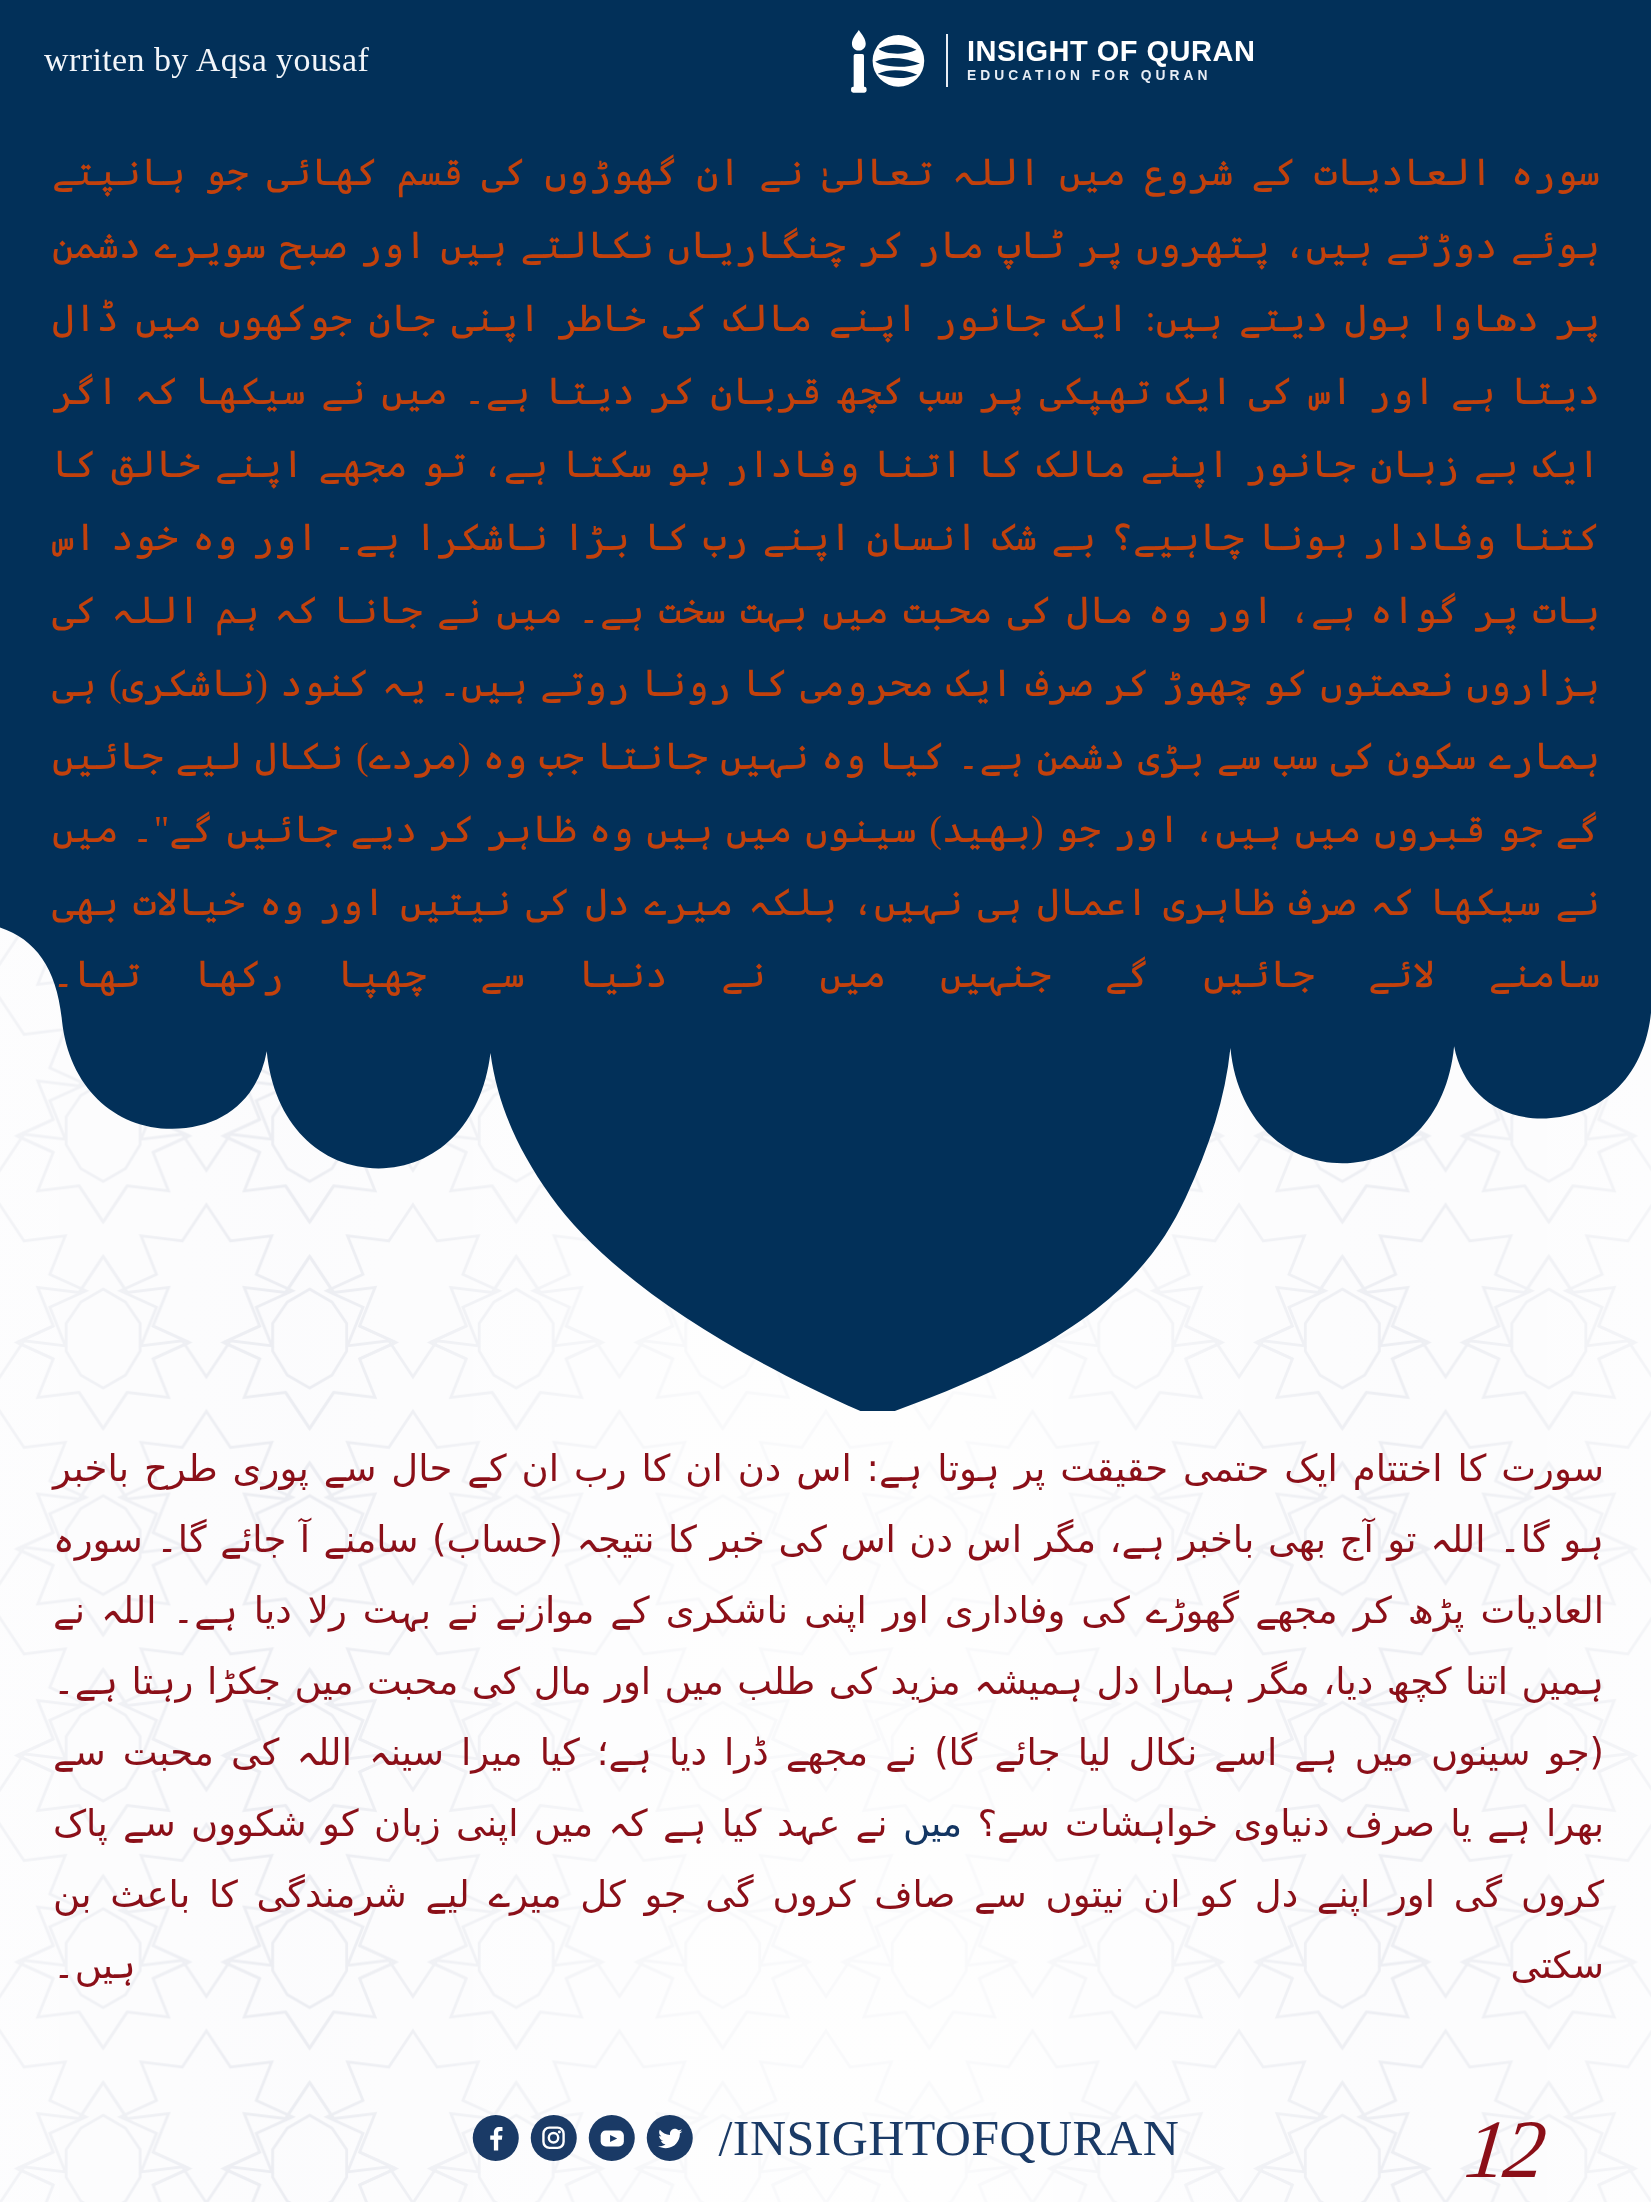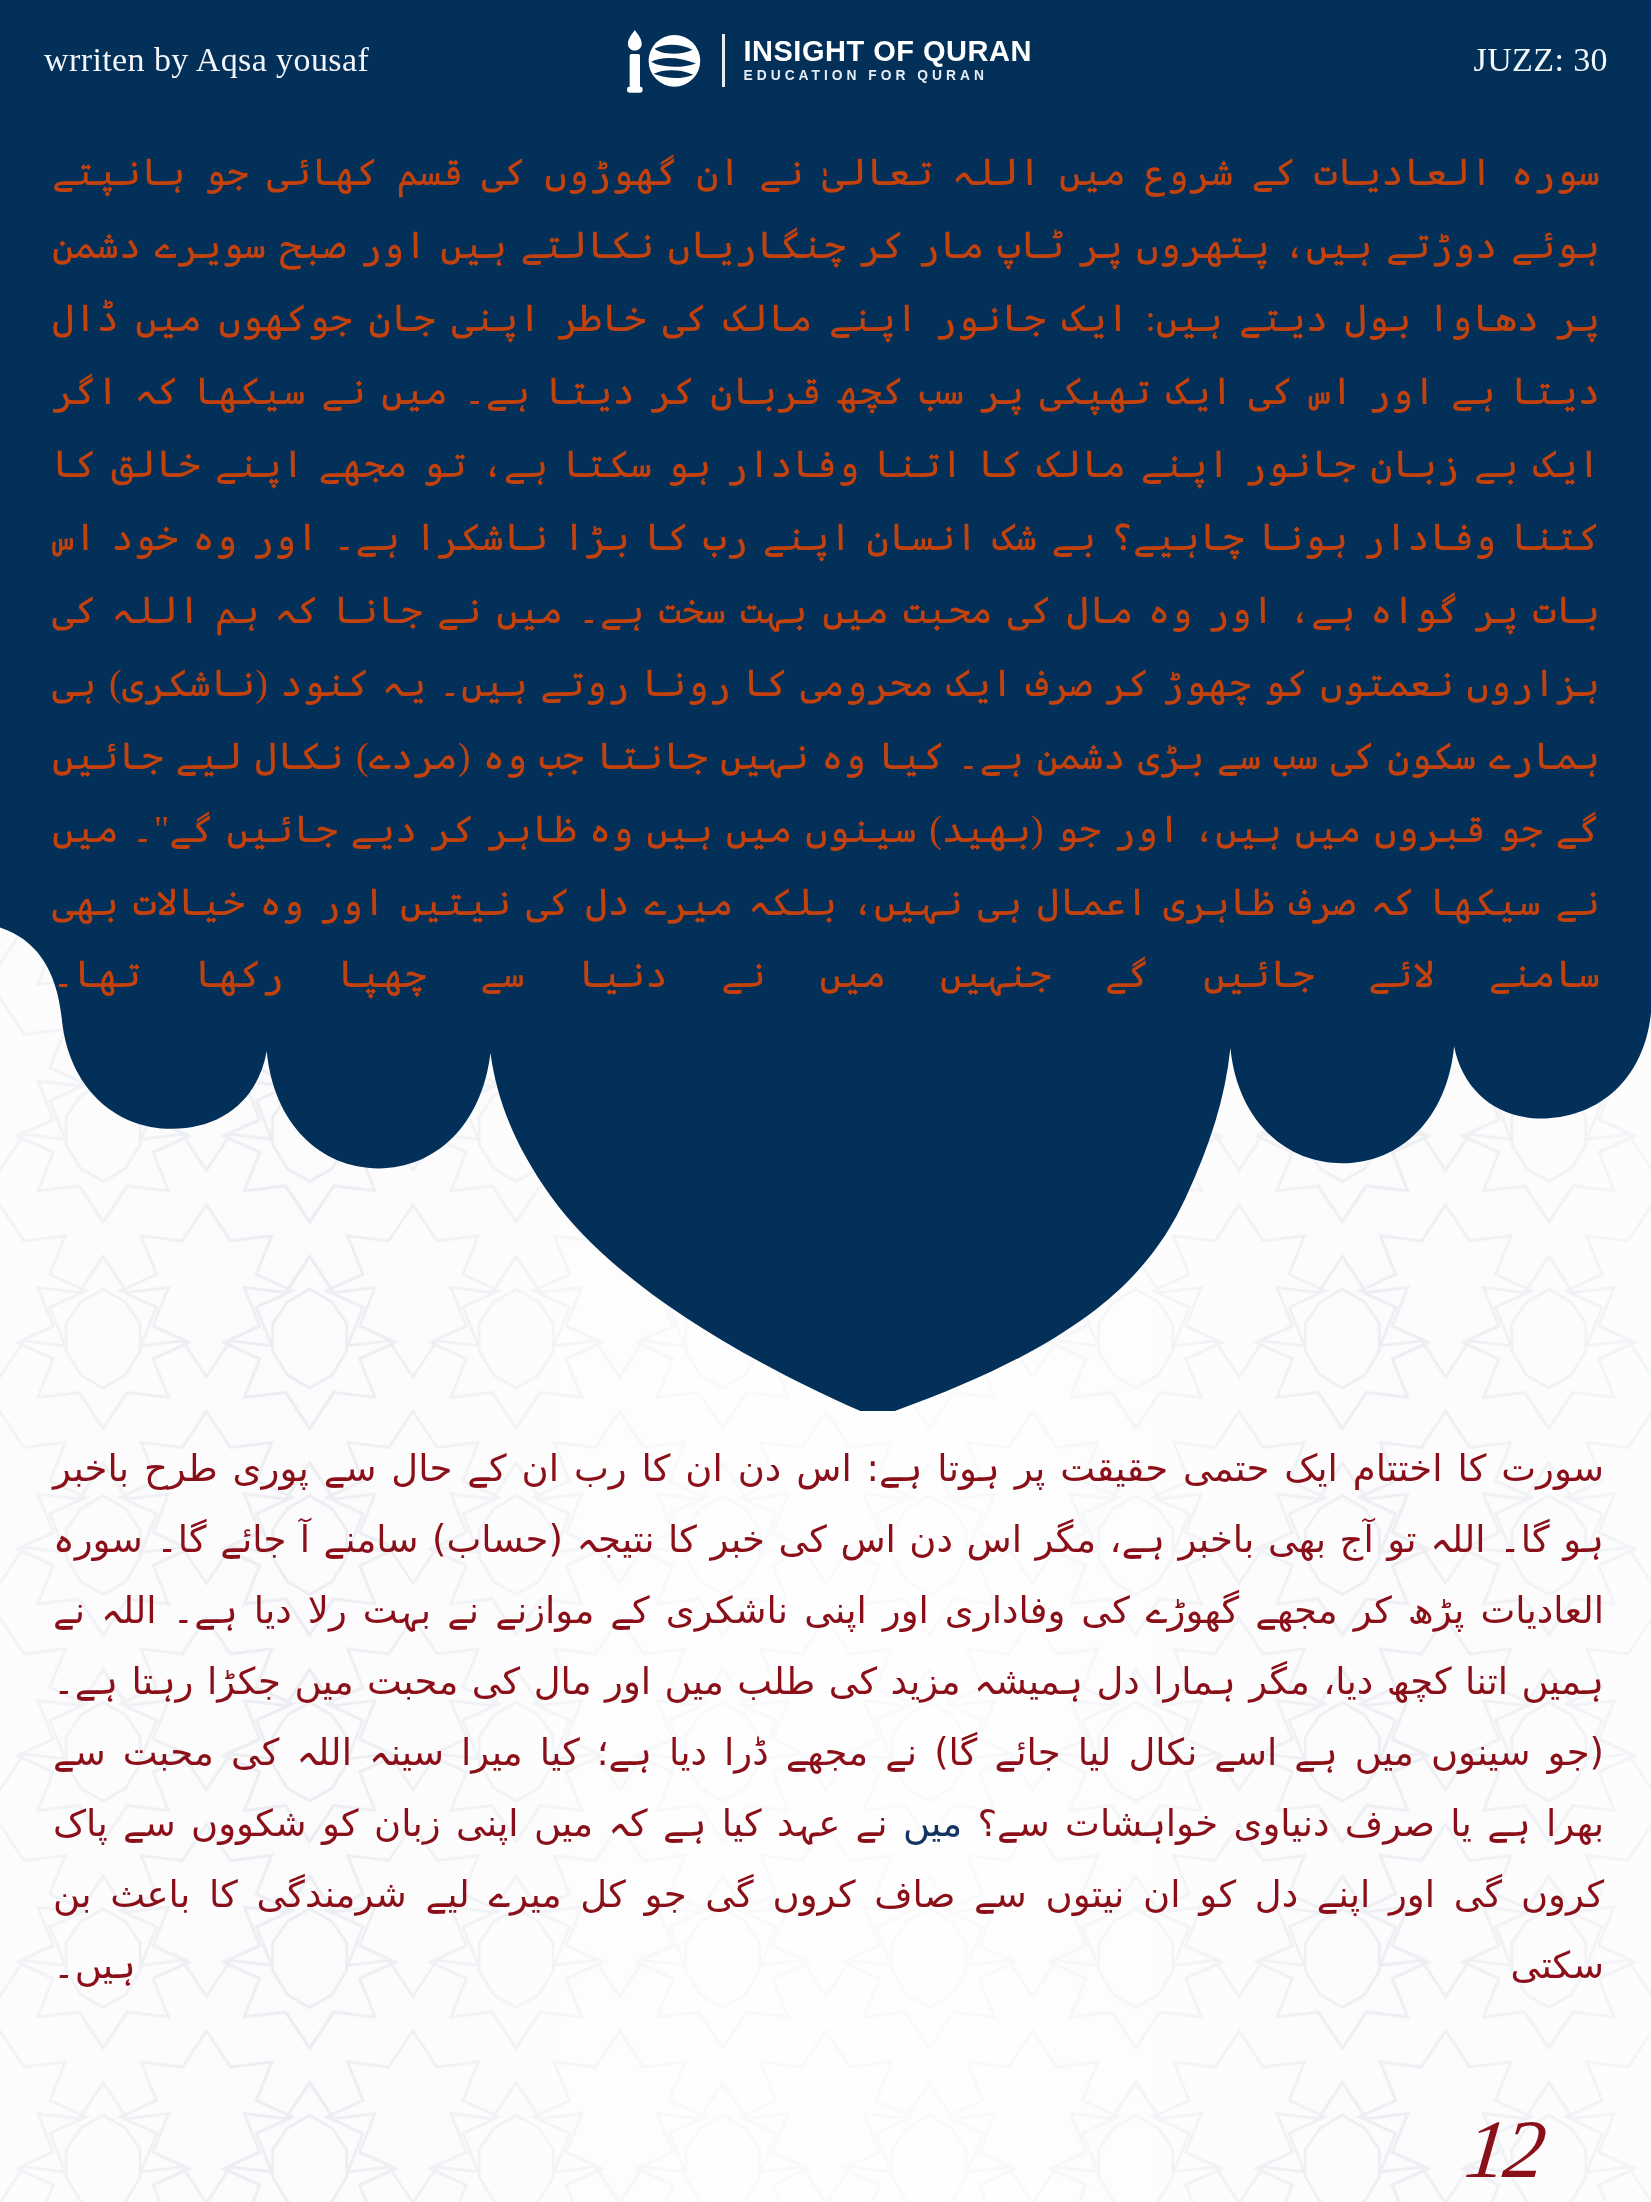--- a/index.html
+++ b/index.html
@@ -275,29 +275,65 @@
         </svg>
 
         <div class="brand-divider"></div>
 
         <div class="brand-words">
           <div class="brand-title">INSIGHT OF QURAN</div>
           <div class="brand-sub">EDUCATION FOR QURAN</div>
         </div>
       </div>
 
-      <div class="juzz">JUZZ: 30</div>
     </div>
 
     <div class="urdu-blue">سورہ العادیات کے شروع میں اللہ تعالیٰ نے ان گھوڑوں کی قسم کھائی جو ہانپتے ہوئے دوڑتے ہیں، پتھروں پر ٹاپ مار کر چنگاریاں نکالتے ہیں اور صبح سویرے دشمن پر دھاوا بول دیتے ہیں: ایک جانور اپنے مالک کی خاطر اپنی جان جوکھوں میں ڈال دیتا ہے اور اس کی ایک تھپکی پر سب کچھ قربان کر دیتا ہے۔ میں نے سیکھا کہ اگر ایک بے زبان جانور اپنے مالک کا اتنا وفادار ہو سکتا ہے، تو مجھے اپنے خالق کا کتنا وفادار ہونا چاہیے؟ بے شک انسان اپنے رب کا بڑا ناشکرا ہے۔ اور وہ خود اس بات پر گواہ ہے، اور وہ مال کی محبت میں بہت سخت ہے۔ میں نے جانا کہ ہم اللہ کی ہزاروں نعمتوں کو چھوڑ کر صرف ایک محرومی کا رونا روتے ہیں۔ یہ کنود (ناشکری) ہی ہمارے سکون کی سب سے بڑی دشمن ہے۔ کیا وہ نہیں جانتا جب وہ (مردے) نکال لیے جائیں گے جو قبروں میں ہیں، اور جو (بھید) سینوں میں ہیں وہ ظاہر کر دیے جائیں گے"۔ میں نے سیکھا کہ صرف ظاہری اعمال ہی نہیں، بلکہ میرے دل کی نیتیں اور وہ خیالات بھی سامنے لائے جائیں گے جنہیں میں نے دنیا سے چھپا رکھا تھا۔</div>
   </div>
 
   <div class="urdu-red">
     <span>سورت کا اختتام ایک حتمی حقیقت پر ہوتا ہے: اس دن ان کا رب ان کے حال سے پوری طرح باخبر ہو گا۔ اللہ تو آج بھی باخبر ہے، مگر اس دن اس کی خبر کا نتیجہ (حساب) سامنے آ جائے گا۔ سورہ العادیات پڑھ کر مجھے گھوڑے کی وفاداری اور اپنی ناشکری کے موازنے نے بہت رلا دیا ہے۔ اللہ نے ہمیں اتنا کچھ دیا، مگر ہمارا دل ہمیشہ مزید کی طلب میں اور مال کی محبت میں جکڑا رہتا ہے۔ (جو سینوں میں ہے اسے نکال لیا جائے گا) نے مجھے ڈرا دیا ہے؛ کیا میرا سینہ اللہ کی محبت سے بھرا ہے یا صرف دنیاوی خواہشات سے؟ </span><span class="navy">میں</span><span> نے عہد کیا ہے کہ میں اپنی زبان کو شکووں سے پاک کروں گی اور اپنے دل کو ان نیتوں سے صاف کروں گی جو کل میرے لیے شرمندگی کا باعث بن سکتی ہیں۔</span>
   </div>
 
   <div class="footer">
+    <div class="social-row">
+
+      <div class="sicon">
+        <svg width="29" height="29" viewBox="0 0 24 24" xmlns="http://www.w3.org/2000/svg">
+          <path fill="#ffffff" d="M13.6,22V13.1h3l0.45-3.48h-3.45V7.4c0-1,0.28-1.69,1.72-1.69l1.84,0V2.6C16.84,2.56,15.75,2.47,14.48,2.47
+          c-2.65,0-4.46,1.62-4.46,4.59v2.56H7v3.48h3.02V22H13.6z"></path>
+        </svg>
+      </div>
+
+      <div class="sicon">
+        <svg width="27.5" height="27.5" viewBox="0 0 24 24" xmlns="http://www.w3.org/2000/svg">
+          <rect x="3.2" y="3.2" width="17.6" height="17.6" rx="5.3" fill="none" stroke="#ffffff" stroke-width="2.1"></rect>
+          <circle cx="12" cy="12" r="4.1" fill="none" stroke="#ffffff" stroke-width="2.1"></circle>
+          <circle cx="17.1" cy="6.9" r="1.3" fill="#ffffff"></circle>
+        </svg>
+      </div>
+
+      <div class="sicon">
+        <svg width="29" height="29" viewBox="0 0 24 24" xmlns="http://www.w3.org/2000/svg">
+          <rect x="2.4" y="5.4" width="19.2" height="13.2" rx="4.2" fill="#ffffff"></rect>
+          <polygon points="10.2,9.1 16.1,12 10.2,14.9" fill="#1a3a66"></polygon>
+        </svg>
+      </div>
+
+      <div class="sicon">
+        <svg width="29" height="29" viewBox="0 0 24 24" xmlns="http://www.w3.org/2000/svg">
+          <path fill="#ffffff" d="M22,5.9c-0.74,0.33-1.53,0.55-2.36,0.65c0.85-0.51,1.5-1.31,1.8-2.27c-0.79,0.47-1.67,0.81-2.6,0.99
+          C18.1,4.48,17.03,4,15.85,4c-2.27,0-4.11,1.84-4.11,4.11c0,0.32,0.04,0.64,0.11,0.94C8.43,8.88,5.4,7.25,3.37,4.76
+          C3.01,5.36,2.81,6.06,2.81,6.81c0,1.43,0.73,2.69,1.83,3.43c-0.67-0.02-1.31-0.21-1.86-0.51v0.05c0,1.99,1.42,3.65,3.3,4.03
+          c-0.35,0.09-0.71,0.14-1.09,0.14c-0.27,0-0.52-0.03-0.78-0.07c0.53,1.64,2.05,2.83,3.85,2.86c-1.41,1.11-3.19,1.77-5.12,1.77
+          c-0.33,0-0.66-0.02-0.98-0.06C3.78,19.3,5.95,20,8.29,20c7.55,0,11.68-6.25,11.68-11.68c0-0.18,0-0.36-0.01-0.53
+          C20.76,7.21,21.45,6.6,22,5.9z"></path>
+        </svg>
+      </div>
+
+      <div class="handle">/INSIGHTOFQURAN</div>
+    </div>
 
     <div class="page-no">12</div>
   </div>
 
 </div>
 
 
 </body></html>

